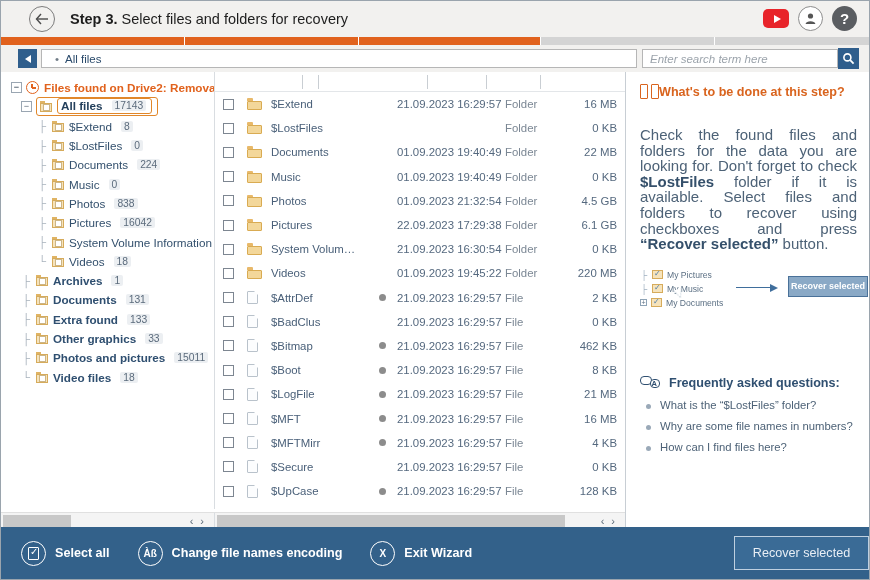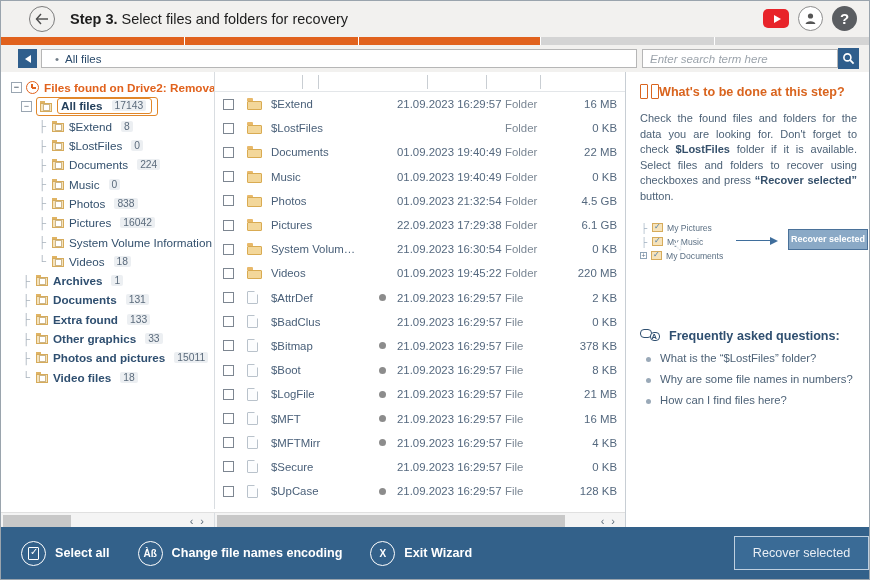--- a/index.html
+++ b/index.html
@@ -294,22 +294,22 @@
     margin-top: 2px;
   }
   .book-icon { width: 19px; height: 15px; position: relative; flex: none; }
   .book-icon i {
     position: absolute; top: 0; width: 8px; height: 15px;
     border: 1.4px solid #d9641e; border-radius: 1px;
   }
   .book-icon i:first-child { left: 0; }
   .book-icon i:last-child { right: 0; }
   .help-body {
-    margin-top: 12px;
-    font-size: 11px; line-height: 15.6px;
+    margin-top: 28px;
+    font-size: 15px; line-height: 15.6px;
     color: #4d6277; text-align: justify;
   }
   .help-body b { color: #35506b; }
 
   .illus { position: relative; margin-top: 16px; height: 56px; }
   .il-row { display: flex; align-items: center; gap: 4px; font-size: 8.6px; color: #5c7084; height: 14px; }
   .il-stub { width: 8px; text-align: center; color: #9fb0c0; font-size: 9px; }
   .il-box { width: 7px; height: 7px; border: 1px solid #8ea3b6; background: #fff; font-size: 7px; line-height: 6px; text-align: center; color: #5c7084; }
   .il-fold { width: 11px; height: 9px; background: #f6e3bb; border: 1px solid #d6ab5b; position: relative; }
   .il-fold:after { content: "✓"; position: absolute; left: 1px; top: -2px; font-size: 8px; color: #4a7ba8; }
@@ -851,21 +851,21 @@
             </span>
             <span class="c-icon">
               <span class="ico-file"></span>
             </span>
             <span class="c-name">$Bitmap</span>
             <span class="c-dot">
               <span class="dot"></span>
             </span>
             <span class="c-date">21.09.2023 16:29:57</span>
             <span class="c-type">File</span>
-            <span class="c-size">378 KB</span>
+            <span class="c-size">462 KB</span>
           </div>
           <div class="row">
             <span class="c-check">
               <span class="cb"></span>
             </span>
             <span class="c-icon">
               <span class="ico-file"></span>
             </span>
             <span class="c-name">$Boot</span>
             <span class="c-dot">

